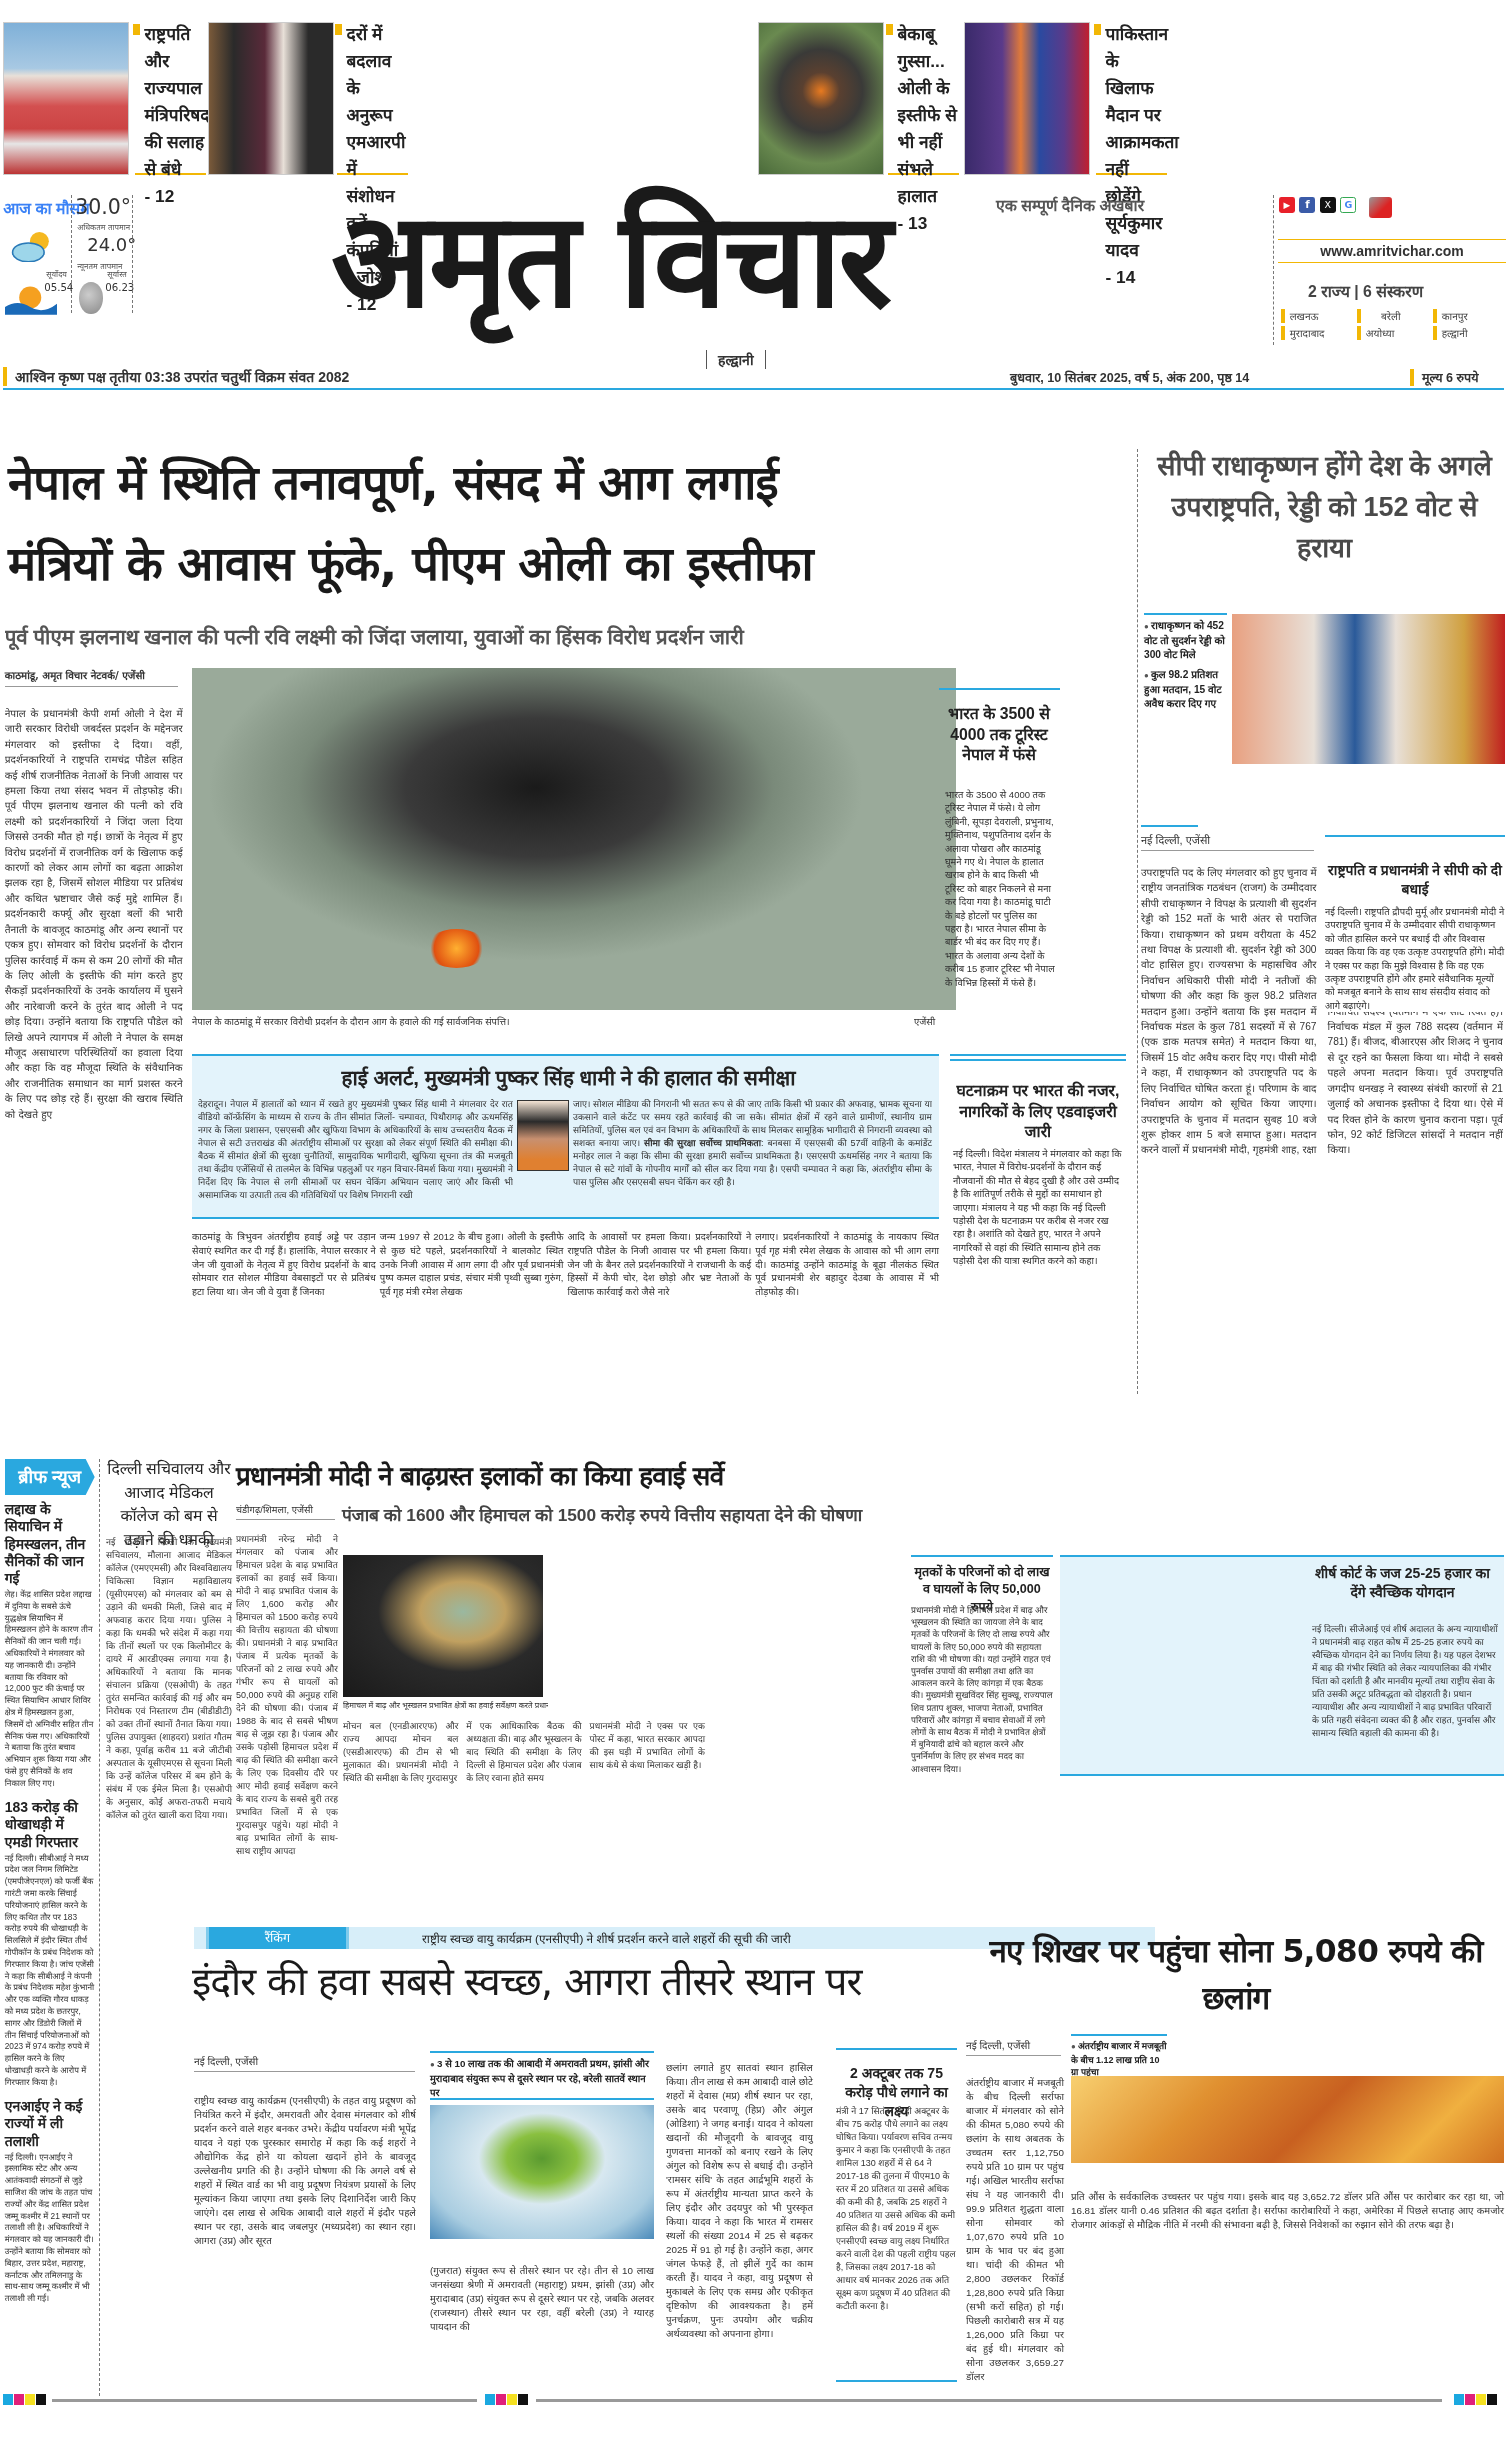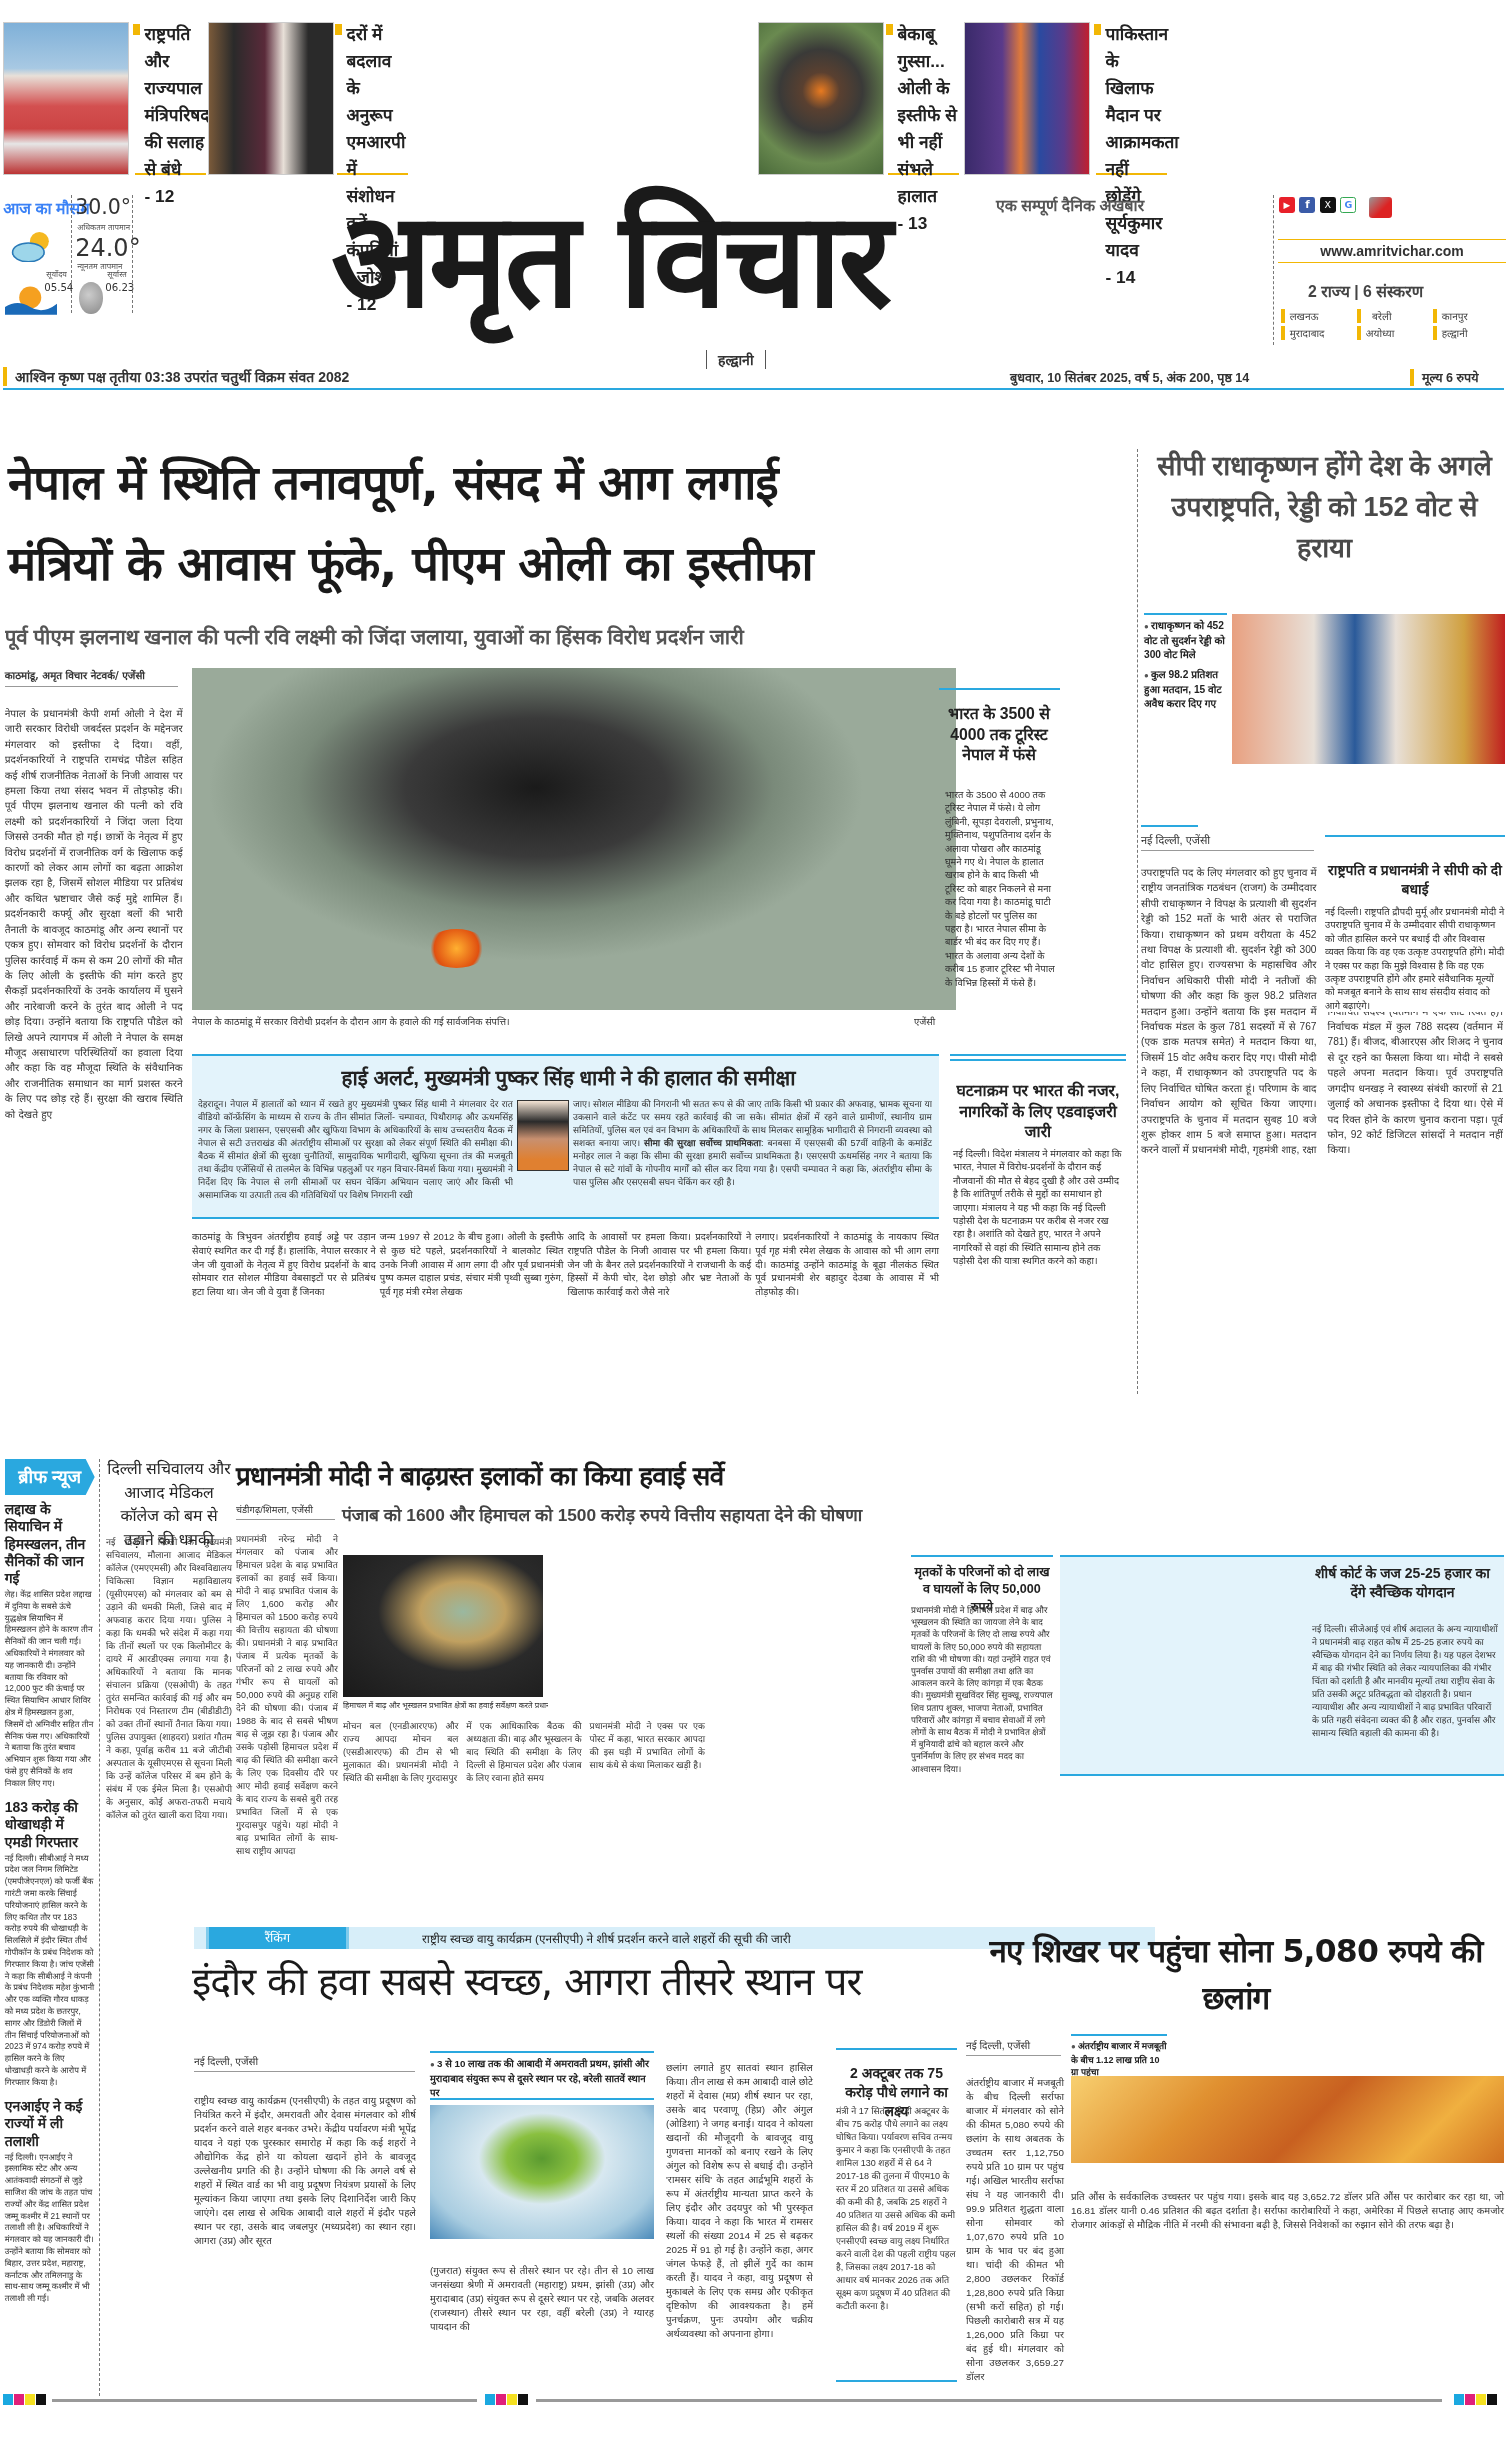--- a/index.html
+++ b/index.html
@@ -52,21 +52,21 @@
   <div class="abs" style="left:0;top:1.6px;font-family:'Liberation Sans',sans-serif;font-weight:700;font-size:15.8px;color:#3b82f6">आज का मौसम</div>
   <div class="abs" style="left:7.9px;top:31.5px;width:41px;height:35px">
     <svg width="41" height="35" viewBox="0 0 52 44">
         <circle cx="36" cy="18" r="12" fill="#f5b820"></circle>
         <ellipse cx="22" cy="32" rx="20" ry="12" fill="#9dd6ea" stroke="#2a7ab8" stroke-width="2"></ellipse>
       </svg>
   </div>
   <div class="dash-v" style="left:68px;top:0;height:118px"></div>
   <div class="abs" style="left:72px;top:0;font-size:20.5px;color:#333">30.0°</div>
   <div class="abs" style="left:74px;top:27px;font-size:7.9px;color:#555">अधिकतम तापमान</div>
-  <div class="abs" style="left:72px;top:39px;font-size:24px;color:#333">24.0°</div>
+  <div class="abs" style="left:84px;top:39px;font-size:18px;color:#333">24.0°</div>
   <div class="abs" style="left:74px;top:66px;font-size:7.9px;color:#555">न्यूनतम तापमान</div>
   <div class="abs" style="left:1.6px;top:85px;width:52px;height:35px">
     <svg width="52" height="35" viewBox="0 0 66 44">
         <circle cx="32" cy="22" r="14" fill="#f5a020"></circle>
         <path d="M0 34 Q16 24 32 34 T66 30 L66 44 L0 44Z" fill="#1a6ab8"></path>
       </svg>
   </div>
   <div class="abs" style="left:43px;top:74px;font-size:7.9px;color:#555">सूर्योदय</div>
   <div class="abs" style="left:41px;top:87px;font-size:10.2px;color:#333">05.54</div>
   <div class="abs" style="left:76px;top:87px;width:23.6px;height:31.5px;border-radius:50%;background:radial-gradient(circle at 40% 40%,#ccc,#888)"></div>
@@ -84,21 +84,21 @@
   <span style="width:15.8px;height:15.8px;background:#e8202a;border-radius:2.4px;display:flex;align-items:center;justify-content:center;color:#fff;font-size:8.7px">▶</span>
   <span style="width:15.8px;height:15.8px;background:#3b5ba8;border-radius:2.4px;display:flex;align-items:center;justify-content:center;color:#fff;font-size:10.2px;font-weight:700">f</span>
   <span style="width:15.8px;height:15.8px;background:#111;border-radius:2.4px;display:flex;align-items:center;justify-content:center;color:#fff;font-size:9.5px">X</span>
   <span style="width:15.8px;height:15.8px;background:#fff;border:1.6px solid #34a853;border-radius:2.4px;display:flex;align-items:center;justify-content:center;color:#4285f4;font-size:9.5px;font-weight:700">G</span>
   <span style="width:23.6px;height:20.5px;background:linear-gradient(135deg,#999,#d22 60%);border-radius:3.2px;margin-left:7.9px"></span>
 </div>
 <div class="abs" style="left:1278px;top:239px;width:228px;border-top:1.6px solid #f2b705;border-bottom:1.6px solid #f2b705;padding:3.2px 0;font-family:'Liberation Sans',sans-serif;font-weight:700;font-size:14px;color:#333;text-align:center">www.amritvichar.com</div>
 <div class="abs" style="left:1308px;top:280px;font-family:'Liberation Sans',sans-serif;font-weight:700;font-size:15.8px;color:#444">2 राज्य | 6 संस्करण</div>
 <div class="abs" style="left:1281px;top:309px;width:228px;display:grid;grid-template-columns:1fr 1fr 1fr;row-gap:3.2px;font-family:'Liberation Sans',sans-serif;font-size:10.2px;color:#444">
   <span style="border-left:4.7px solid #f2b705;padding-left:4.7px">लखनऊ</span>
-  <span style="border-left:4.7px solid #f2b705;padding-left:11px">बरेली</span>
+  <span style="border-left:4.7px solid #f2b705;padding-left:20px">बरेली</span>
   <span style="border-left:4.7px solid #f2b705;padding-left:4.7px">कानपुर</span>
   <span style="border-left:4.7px solid #f2b705;padding-left:4.7px">मुरादाबाद</span>
   <span style="border-left:4.7px solid #f2b705;padding-left:4.7px">अयोध्या</span>
   <span style="border-left:4.7px solid #f2b705;padding-left:4.7px">हल्द्वानी</span>
 </div>
 
 <div class="abs" style="left:3.2px;top:367px;border-left:4.7px solid #f2b705;padding-left:7.9px;font-family:'Liberation Sans',sans-serif;font-weight:700;font-size:14px;color:#333">आश्विन कृष्ण पक्ष तृतीया 03:38 उपरांत चतुर्थी विक्रम संवत 2082</div>
 <div class="abs" style="left:1010px;top:369px;font-family:'Liberation Sans',sans-serif;font-weight:700;font-size:12.6px;color:#333">बुधवार, 10 सितंबर 2025, वर्ष 5, अंक 200, पृष्ठ 14</div>
 <div class="abs" style="left:1410px;top:369px;border-left:4.7px solid #f2b705;padding-left:7.9px;font-family:'Liberation Sans',sans-serif;font-weight:700;font-size:12.6px;color:#333">मूल्य 6 रुपये</div>
 <div class="rule-blue" style="left:3.2px;top:388px;width:1501px"></div>

